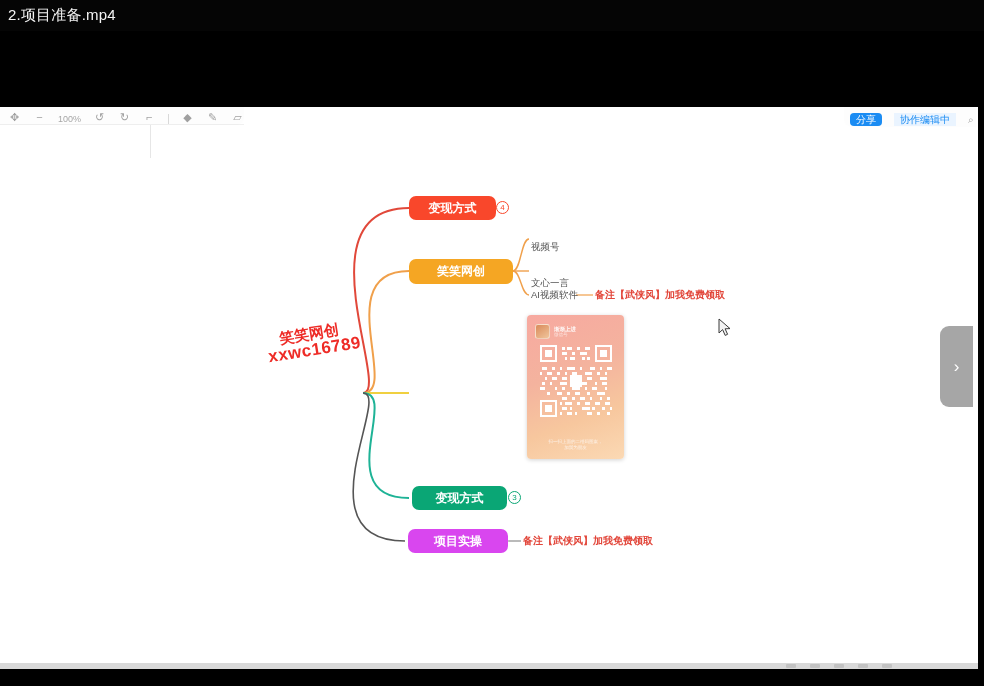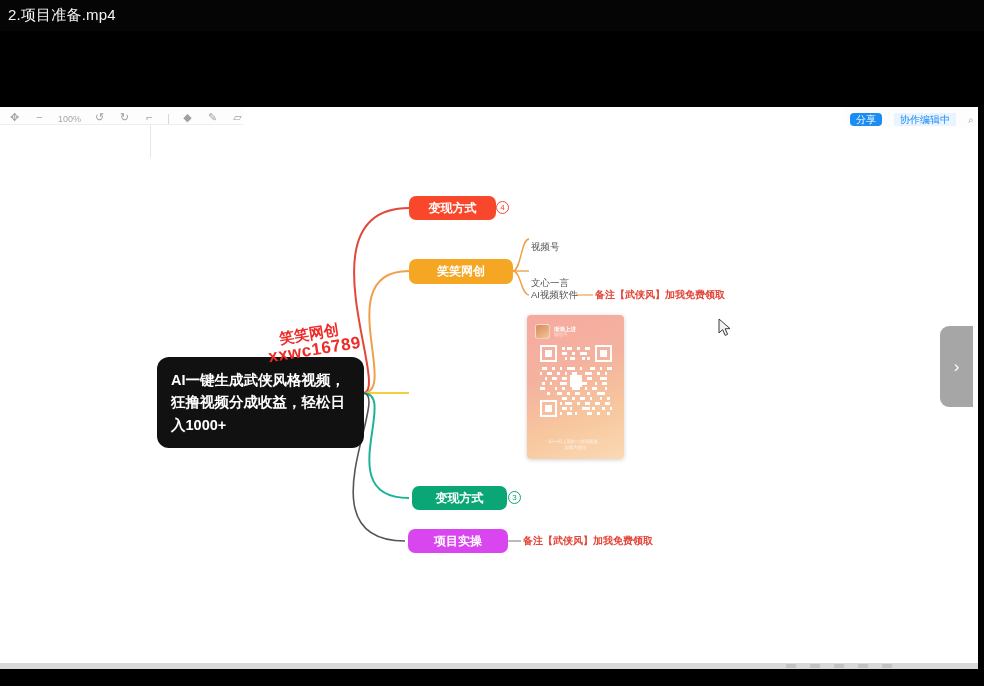--- a/index.html
+++ b/index.html
@@ -184,23 +184,20 @@
         <path d="M363,286 C392,286 300,434 405,434" stroke="#555555" stroke-width="1.6" fill="none"></path>
 
         <path d="M513,164 C521,164 521,132 529,132" stroke="#f0a04b" stroke-width="1.4" fill="none"></path>
         <path d="M513,164 C521,164 521,164 529,164" stroke="#f0a04b" stroke-width="1.4" fill="none"></path>
         <path d="M513,164 C521,164 521,188 529,188" stroke="#f0a04b" stroke-width="1.4" fill="none"></path>
 
         <path d="M576,188 L593,188" stroke="#f0a04b" stroke-width="1.2" fill="none"></path>
         <path d="M508,434 L521,434" stroke="#8c8c8c" stroke-width="1.2" fill="none"></path>
       </svg>
 
-      <div class="node-central" style="left:157px; top:250px;">
-        <span>AI一键生成武侠风格视频，狂撸视频分成收益，轻松日入1000+</span>
-      </div>
 
       <div class="watermark wm1" style="left:279px; top:219px;">笑笑网创</div>
       <div class="watermark wm2" style="left:268px; top:234px;">xxwc16789</div>
 
       <div class="node" style="left:409px; top:89px; width:87px; height:24px; background:#f9472b;">
         <span>变现方式</span>
       </div>
       <div class="badge" style="left:496px; top:94px; color:#f9472b;">
         <span>4</span>
       </div>

